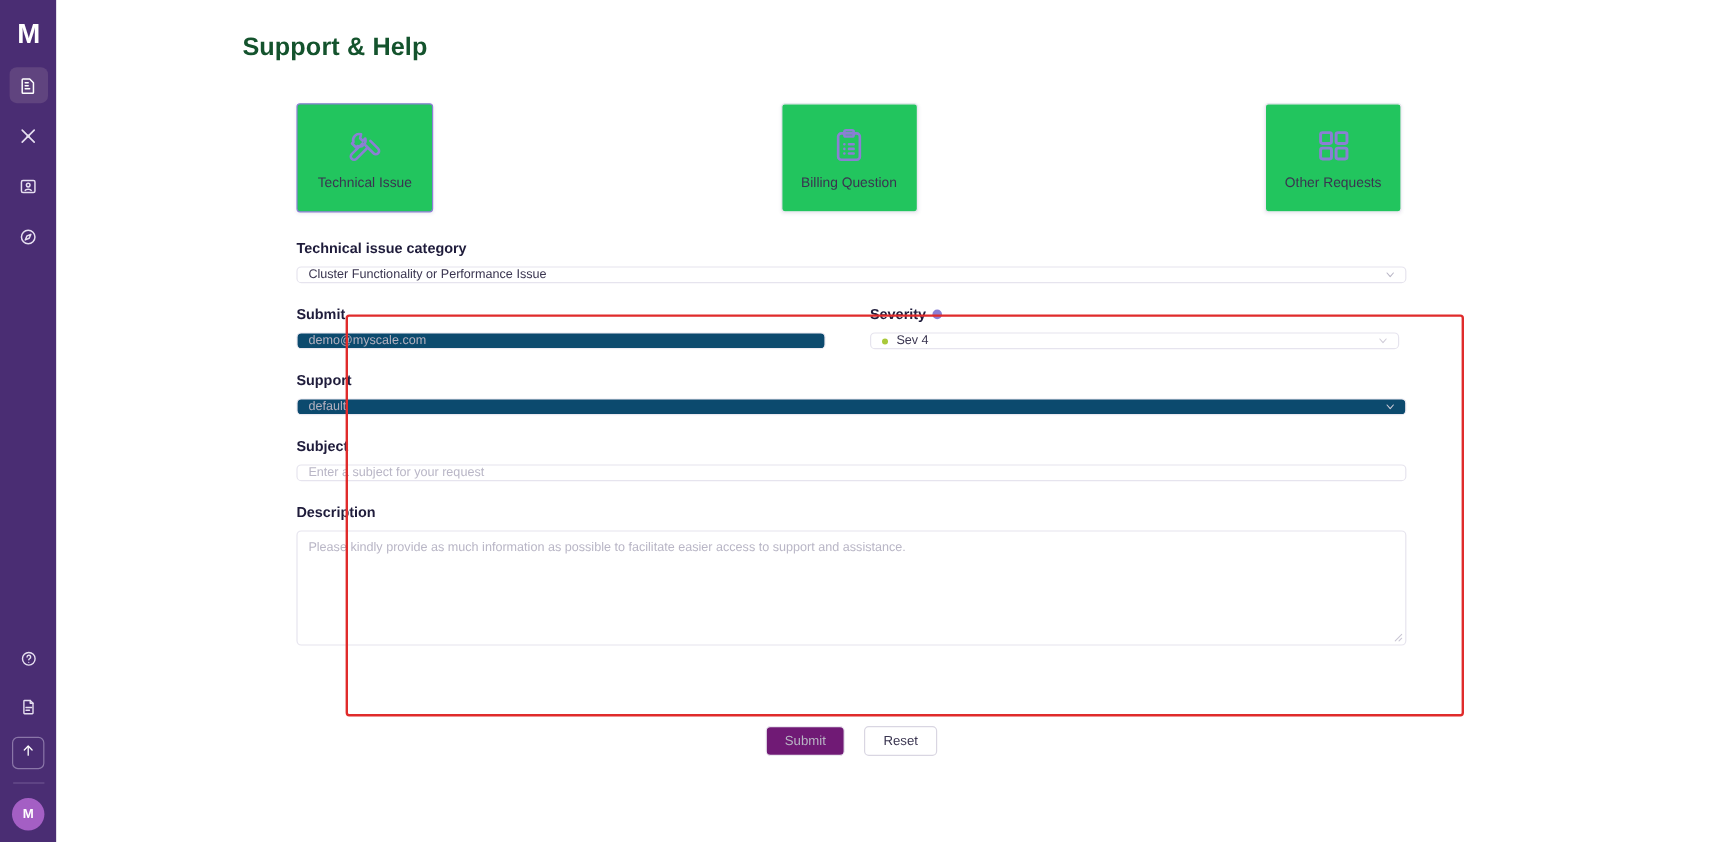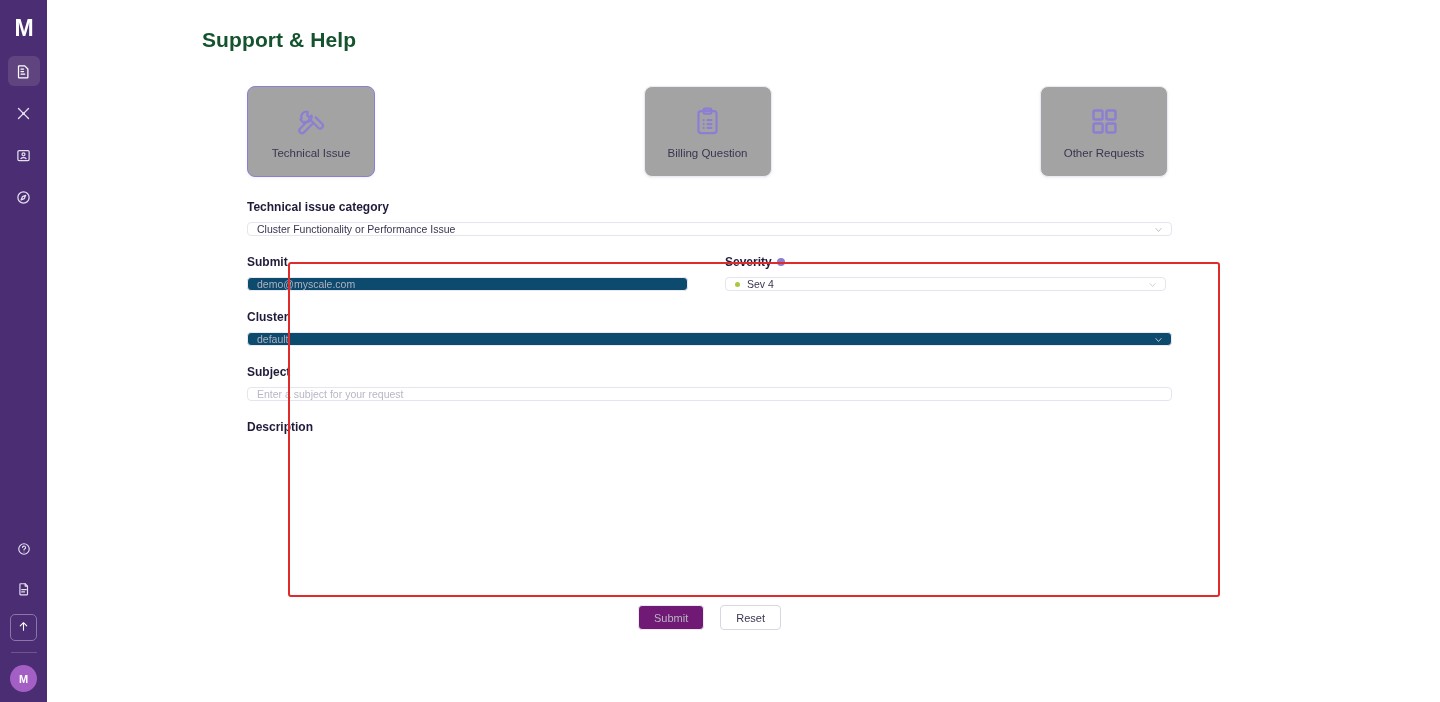--- a/index.html
+++ b/index.html
@@ -68,24 +68,24 @@
     letter-spacing: 0.1px;
   }
 
   
   .cards {
     position: absolute; left: 200px; top: 86px;
     width: 921px; height: 91px;
     display: flex; justify-content: space-between;
   }
   .card {
-    width: 128px; height: 91px;
-    background: #a3a3a3;
+    width: 114px; height: 91px;
+    background: #22c55e;
     border: 1px solid #ece9f2;
-    border-radius: 8px;
+    border-radius: 3px;
     box-shadow: 0 1px 3px rgba(40,20,80,0.07);
     display: flex; flex-direction: column;
     align-items: center; justify-content: center;
     cursor: pointer;
   }
   .card.selected { border: 1px solid #8b7fd4; }
   .card-icon { height: 34px; display: flex; align-items: center; justify-content: center; margin-bottom: 9px; }
   .card-label { font-size: 11.5px; color: #3a3550; }
 
   
@@ -318,40 +318,48 @@
             <span class="chev">
               <svg width="9" height="9" viewBox="0 0 24 24" fill="none" stroke="#cfccd8" stroke-width="2.4" stroke-linecap="round" stroke-linejoin="round">
                   <path d="M5 8l7 8 7-8"></path>
                 </svg>
             </span>
           </div>
         </div>
       </div>
 
       <div class="block">
-        <div class="field-label">Cluster</div>
+        <div class="field-label">Support</div>
         <div class="ctl disabled">
           <span>default</span>
           <span class="chev">
             <svg width="9" height="9" viewBox="0 0 24 24" fill="none" stroke="#cfccd8" stroke-width="2.4" stroke-linecap="round" stroke-linejoin="round">
                 <path d="M5 8l7 8 7-8"></path>
               </svg>
           </span>
         </div>
       </div>
 
       <div class="block">
         <div class="field-label">Subject</div>
         <div class="ctl">
           <span class="ph">Enter a subject for your request</span>
         </div>
       </div>
 
       <div class="block">
         <div class="field-label">Description</div>
+        <div class="ta">
+          <span>Please kindly provide as much information as possible to facilitate easier access to support and assistance.</span>
+          <span class="resize-grip">
+            <svg width="9" height="9" viewBox="0 0 10 10" fill="none" stroke="#c9c6d4" stroke-width="1" stroke-linecap="round">
+              <path d="M9 3L3 9M9 6.5L6.5 9"></path>
+            </svg>
+          </span>
+        </div>
       </div>
     </div>
 
     <div class="redbox" style="border-color: rgb(224, 43, 43);"></div>
 
     <div class="actions">
       <div class="btn btn-submit">Submit</div>
       <div class="btn btn-reset">Reset</div>
     </div>
 

